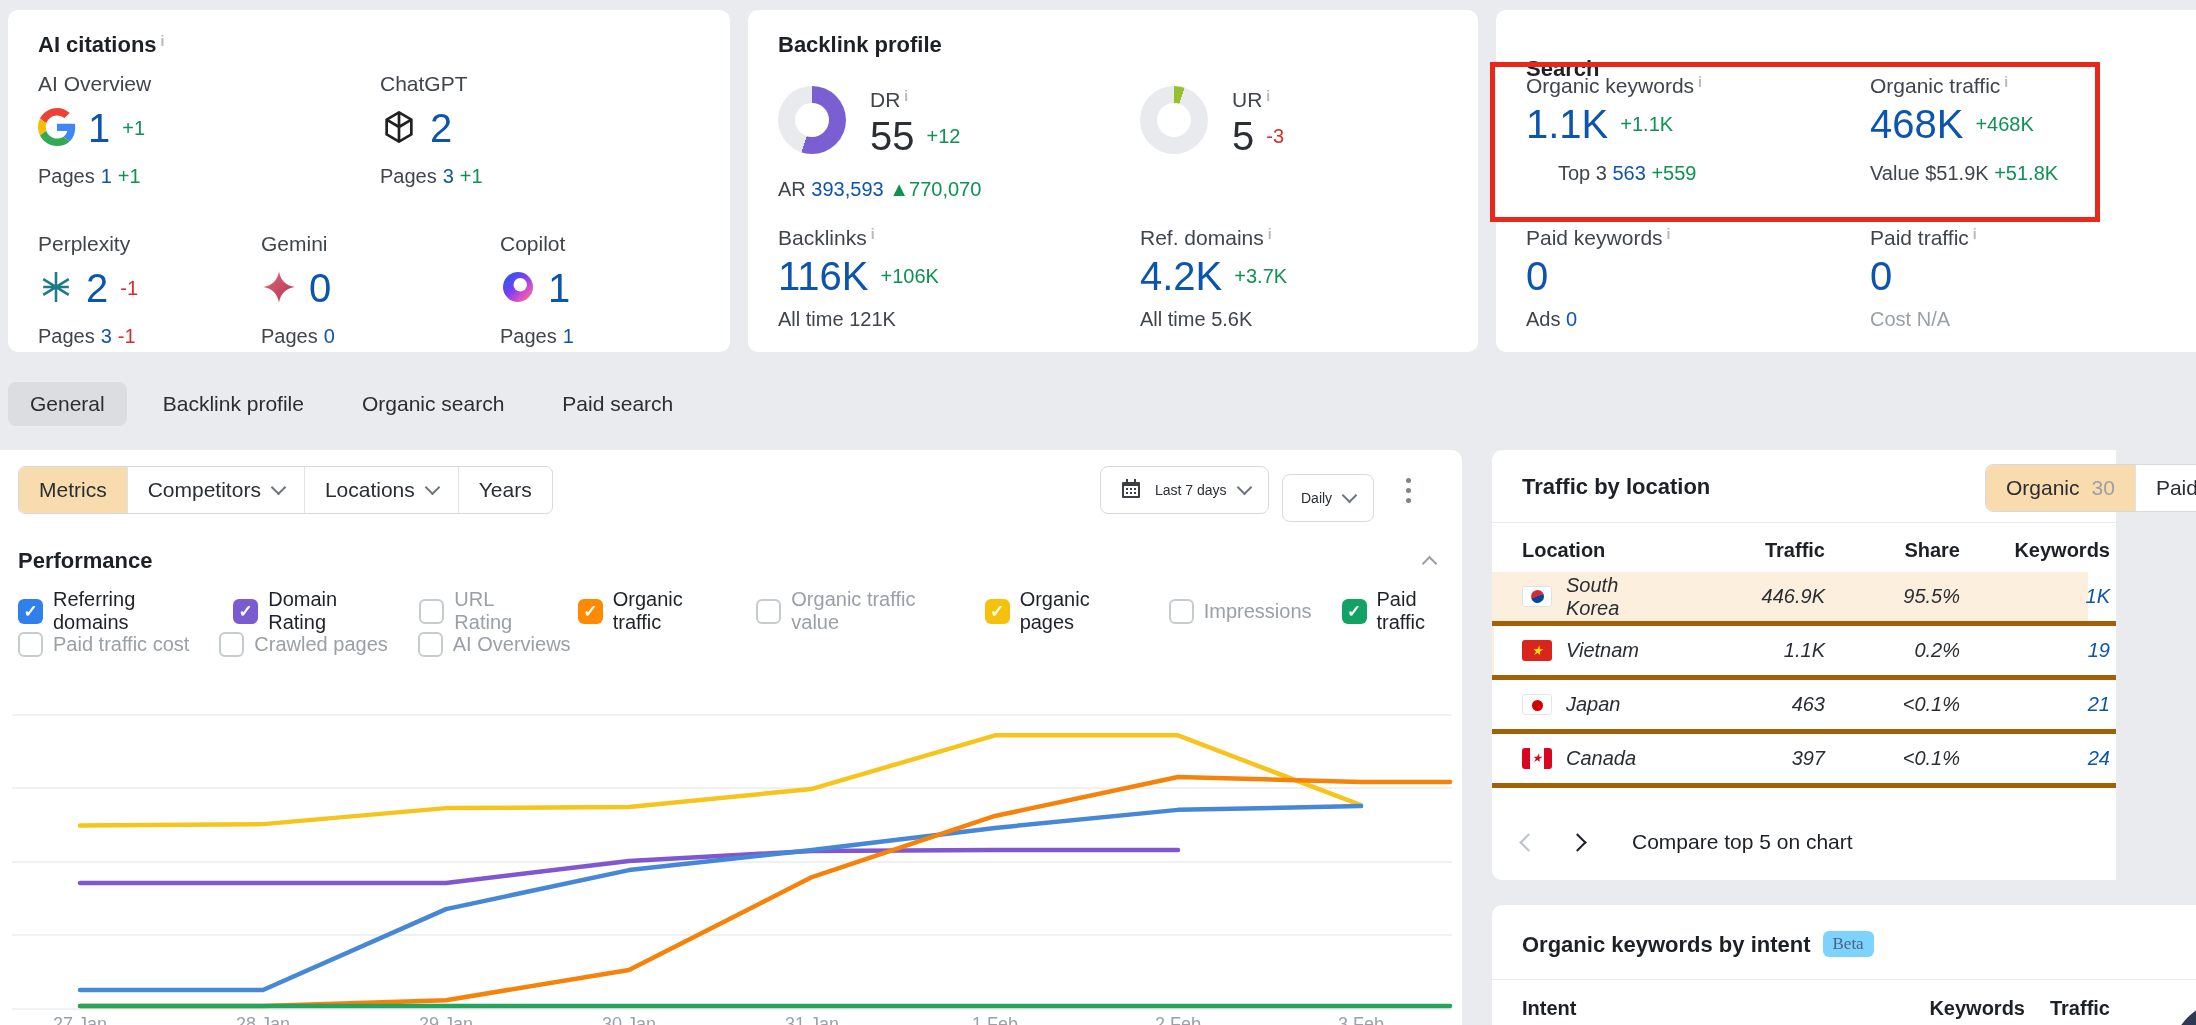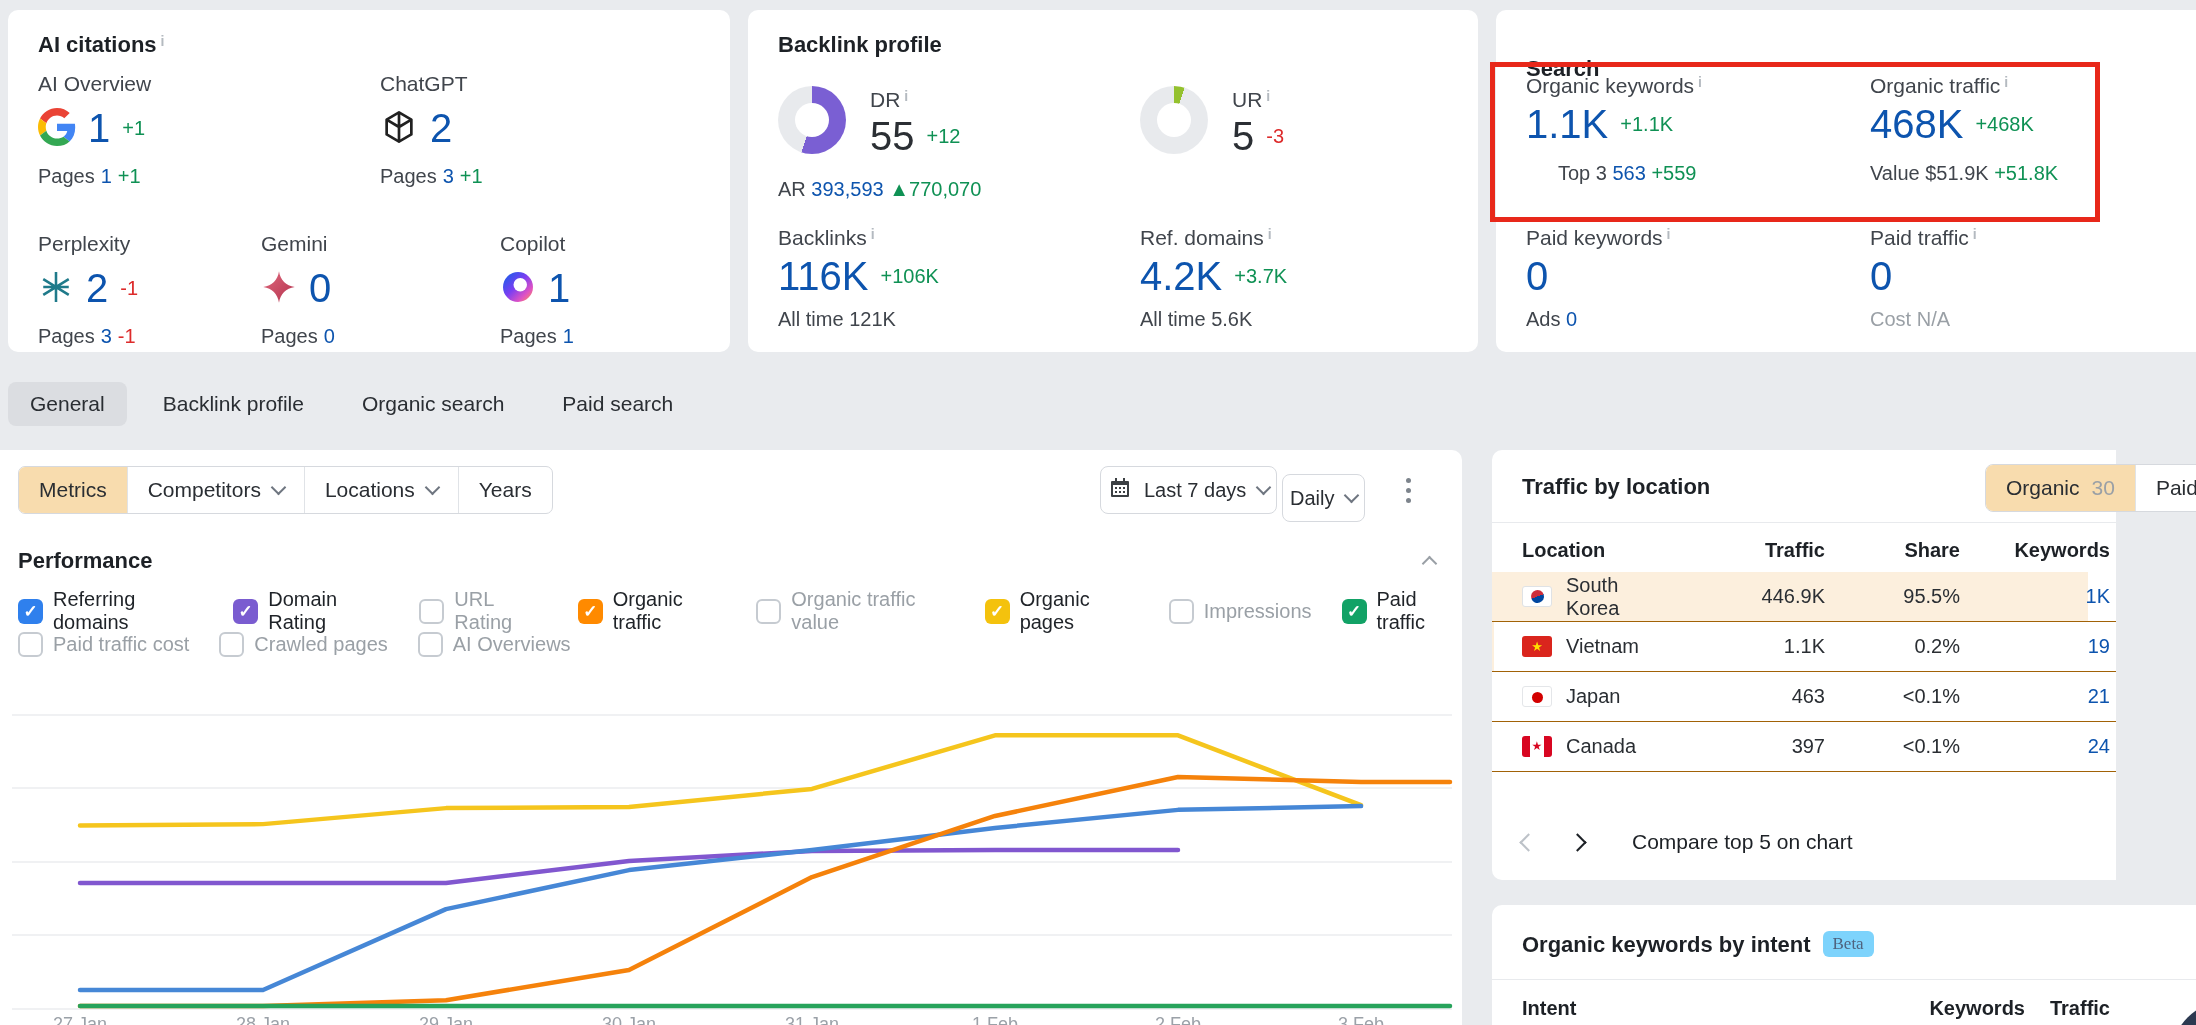--- a/index.html
+++ b/index.html
@@ -27,38 +27,38 @@
   .donut::after{content:"";position:absolute;inset:17px;background:#fff;border-radius:50%;}
   
   .tabs{position:absolute;left:8px;top:382px;display:flex;gap:14px;align-items:center;}
   .tab{font-size:21px;color:#2a2e33;padding:10px 22px;border-radius:8px;cursor:pointer;}
   .tab.active{background:#dbdde1;}
   
   .seg{display:flex;border:1px solid #d6d9de;border-radius:8px;background:#fff;height:46px;overflow:hidden;}
   .seg .opt{display:flex;align-items:center;gap:12px;padding:0 20px;font-size:21px;color:#2a2e33;border-right:1px solid #e0e3e7;}
   .seg .opt:last-child{border-right:none;align-items:center;}
   .seg .opt.active{background:#f8dcae;}
-  .btn{display:flex;align-items:center;gap:12px;border:1px solid #d6d9de;border-radius:8px;background:#fff;height:46px;padding:0 7px;font-size:20px;color:#2a2e33;}
+  .btn{display:flex;align-items:center;gap:12px;border:1px solid #d6d9de;border-radius:8px;background:#fff;height:46px;padding:0 18px;font-size:14px;color:#2a2e33;}
   .chev{width:9px;height:9px;border-right:2px solid #6f7680;border-bottom:2px solid #6f7680;transform:rotate(45deg);margin-top:-5px;flex:none;}
   .chev.up{transform:rotate(-135deg);margin-top:4px;}
   .kebab{display:flex;flex-direction:column;gap:5px;padding:8px;}
   .kebab i{width:5px;height:5px;border-radius:50%;background:#7d848c;}
   
   .cbrow{position:absolute;display:flex;gap:30px;align-items:center;}
   .cb{display:flex;align-items:center;gap:10px;cursor:pointer;}
   .cbx{width:25px;height:25px;border-radius:6px;border:2px solid #c6cbd1;background:#fff;
        display:flex;align-items:center;justify-content:center;font-size:17px;font-weight:700;color:#fff;box-sizing:border-box;flex:none;}
   .cbx .tick{display:none;}
   .cbx.on{border:none;}
   .cbx.on .tick{display:block;}
   .cb .lbl{font-size:20px;color:#1f2328;}
   .cb.off .lbl{color:#9aa0a6;}
   
   .tl-head{position:absolute;left:0;right:0;display:flex;align-items:center;height:44px;font-weight:700;font-size:20px;color:#1d2126;}
-  .trow{display:flex;align-items:center;height:49px;border-bottom:1px solid #a16207;position:relative;font-size:20px;color:#2a2e33;}
+  .trow{display:flex;align-items:center;height:49px;border-bottom:5px solid #a16207;position:relative;font-size:20px;color:#2a2e33;font-style:italic;}
   .sharebar{position:absolute;left:0;top:0;bottom:0;background:#fcefdd;}
   .c-loc{flex:1;display:flex;align-items:center;gap:14px;padding-left:30px;position:relative;}
   .c-t{width:175px;text-align:right;position:relative;}
   .c-s{width:135px;text-align:right;position:relative;}
   .c-k{width:150px;text-align:right;padding-right:6px;position:relative;}
   .kd{color:#0f9154;margin-left:8px;font-size:19px;}
   .flag{width:30px;height:21px;border-radius:3px;position:relative;overflow:hidden;flex:none;box-sizing:border-box;}
   .flag.kr{background:#fff;border:1px solid #dfe2e5;}
   .flag.kr i{position:absolute;left:8px;top:3px;width:13px;height:13px;border-radius:50%;background:linear-gradient(180deg,#cd2e3a 50%,#0047a0 50%);transform:rotate(-20deg);}
   .flag.us{background:repeating-linear-gradient(180deg,#b22234 0 2px,#fff 2px 4px);}

